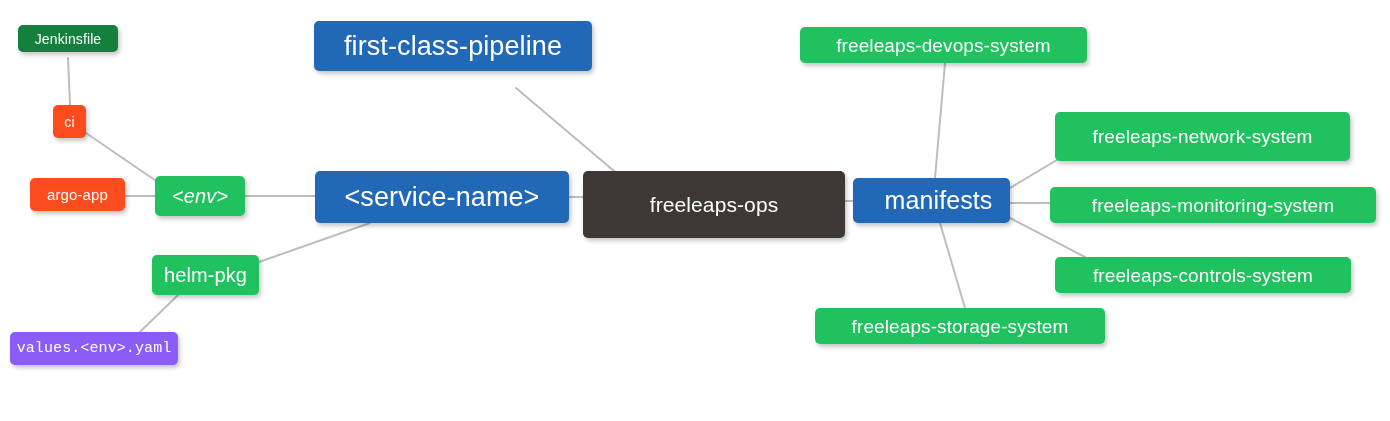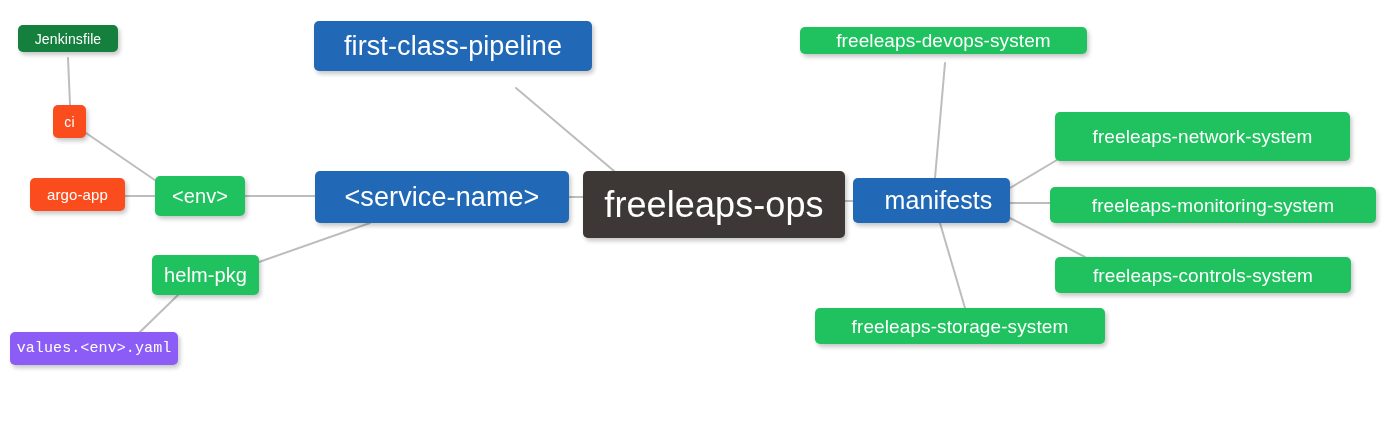--- a/index.html
+++ b/index.html
@@ -68,42 +68,42 @@
   <div id="nodes">
       <div class="node" style="left: 18px; top: 25px; width: 100px; height: 27px; background: #15803d; font-size: 14px;">
         <span class="node-label">Jenkinsfile</span>
       </div>
       <div class="node" style="left: 53px; top: 105px; width: 33px; height: 33px; background: rgb(250, 76, 29); font-size: 14px;">
         <span class="node-label">ci</span>
       </div>
       <div class="node" style="left: 30px; top: 178px; width: 95px; height: 33px; background: rgb(250, 76, 29); font-size: 15px;">
         <span class="node-label">argo-app</span>
       </div>
-      <div class="node" style="left: 155px; top: 176px; width: 90px; height: 40px; background: rgb(31, 194, 95); font-size: 20px;">
+      <div class="node" style="left: 155px; top: 176px; width: 90px; height: 40px; background: rgb(31, 194, 95); font-size: 20px; font-style: italic;">
         <span class="node-label">&lt;env&gt;</span>
       </div>
       <div class="node" style="left: 152px; top: 255px; width: 107px; height: 40px; background: rgb(31, 194, 95); font-size: 20px;">
         <span class="node-label">helm-pkg</span>
       </div>
       <div class="node" style="left: 10px; top: 332px; width: 168px; height: 33px; background: #8b5cf6; font-size: 15px; font-family: Liberation Mono, monospace;">
         <span class="node-label">values.&lt;env&gt;.yaml</span>
       </div>
       <div class="node" style="left: 314px; top: 21px; width: 278px; height: 50px; background: rgb(33, 105, 182); font-size: 27px;">
         <span class="node-label">first-class-pipeline</span>
       </div>
       <div class="node" style="left: 315px; top: 171px; width: 254px; height: 52px; background: rgb(33, 105, 182); font-size: 27px;">
         <span class="node-label">&lt;service-name&gt;</span>
       </div>
-      <div class="node" style="left: 583px; top: 171px; width: 262px; height: 67px; background: rgb(61, 56, 53); font-size: 36px;">
+      <div class="node" style="left: 583px; top: 171px; width: 262px; height: 67px; background: rgb(61, 56, 53); font-size: 21px;">
         <span class="node-label">freeleaps-ops</span>
       </div>
       <div class="node" style="left: 853px; top: 178px; width: 157px; height: 45px; background: rgb(33, 105, 182); font-size: 25px; padding-left: 14px;">
         <span class="node-label">manifests</span>
       </div>
-      <div class="node" style="left: 800px; top: 27px; width: 287px; height: 27px; background: rgb(31, 194, 95); font-size: 19px;">
+      <div class="node" style="left: 800px; top: 27px; width: 287px; height: 36px; background: rgb(31, 194, 95); font-size: 19px;">
         <span class="node-label">freeleaps-devops-system</span>
       </div>
       <div class="node" style="left: 1055px; top: 112px; width: 295px; height: 49px; background: rgb(31, 194, 95); font-size: 19px;">
         <span class="node-label">freeleaps-network-system</span>
       </div>
       <div class="node" style="left: 1050px; top: 187px; width: 326px; height: 36px; background: rgb(31, 194, 95); font-size: 19px; text-align: center;">
         <span class="node-label">freeleaps-monitoring-system</span>
       </div>
       <div class="node" style="left: 1055px; top: 257px; width: 296px; height: 36px; background: rgb(31, 194, 95); font-size: 19px;">
         <span class="node-label">freeleaps-controls-system</span>

